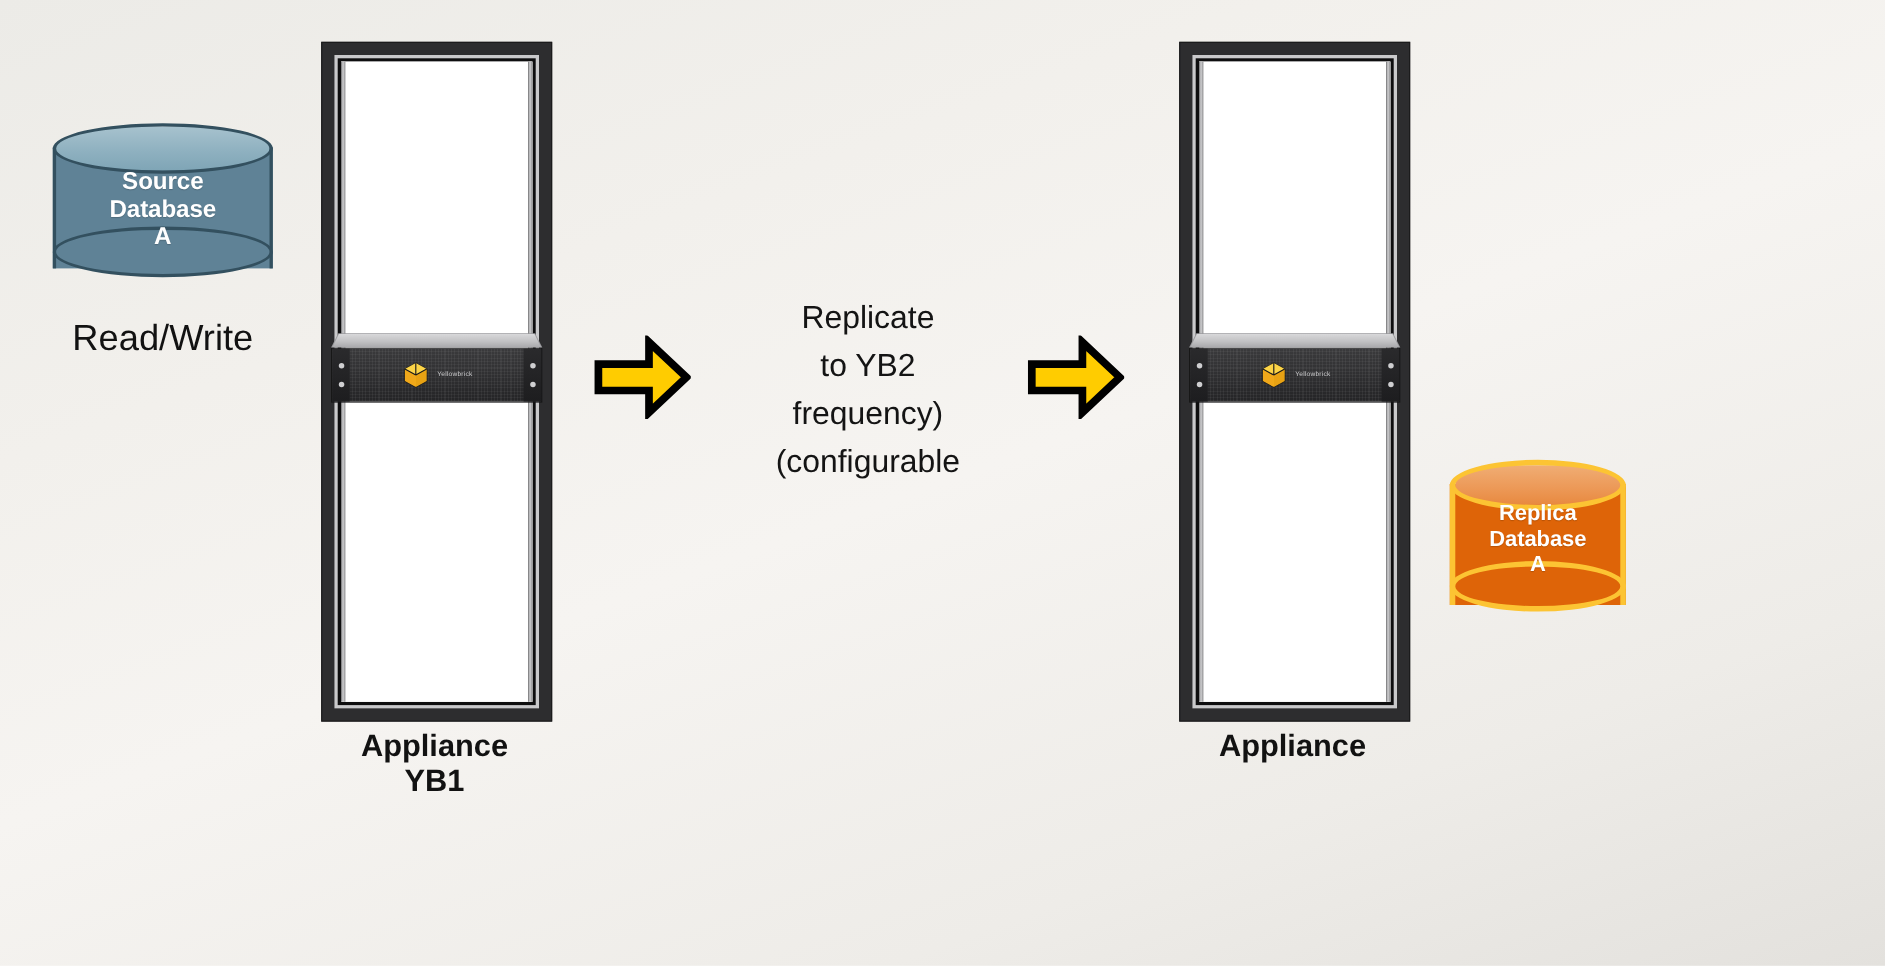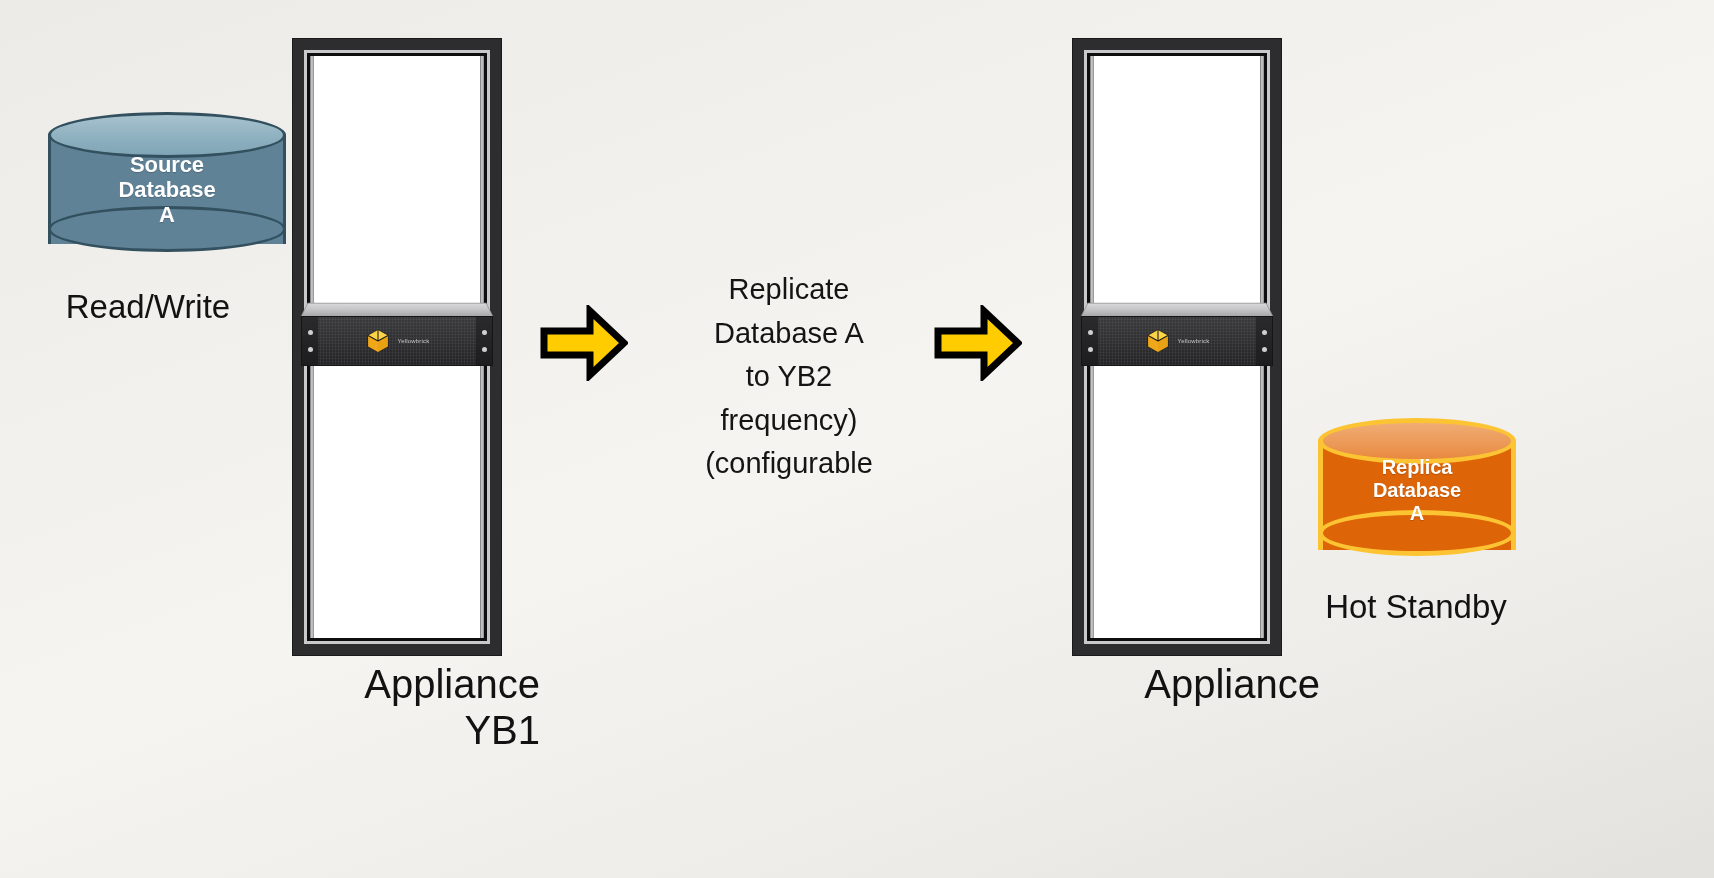--- a/index.html
+++ b/index.html
@@ -18,21 +18,20 @@
     position: relative;
     width: 1714px;
     height: 878px;
     background: linear-gradient(160deg, #ecebe7 0%, #f2f0ec 28%, #f6f4f1 50%, #eeece8 78%, #e3e1dd 100%);
     overflow: hidden;
   }
 
   
   .cyl {
     position: absolute;
-    padding-left: 38px;
   }
   .cyl .body {
     position: absolute;
     left: 0; right: 0;
     border-style: solid;
     box-sizing: border-box;
   }
   .cyl .top {
     position: absolute;
     left: 0; right: 0;
@@ -123,25 +122,25 @@
   #read-write-caption {
     left: 18px; top: 288px; width: 260px;
     font-size: 33px;
   }
   #hot-standby-caption {
     left: 1285px; top: 588px; width: 262px;
     font-size: 33px;
   }
   .appliance-caption {
     position: absolute;
-    text-align: right;
+    text-align: center;
     color: #121212;
-    font-size: 40px;
+    font-size: 28px;
     line-height: 1.14;
-    font-weight: 400;
+    font-weight: 700;
   }
   #appliance-1-caption { left: 250px; top: 662px; width: 290px; }
   #appliance-2-caption { left: 1030px; top: 662px; width: 290px; }
 
   
   #replicate-text {
     position: absolute;
     left: 632px; top: 268px; width: 314px;
     text-align: center;
     color: #141414;
@@ -302,21 +301,20 @@
   </div>
 
   <div class="block-arrow" style="left:540px; top:305px; width:88px; height:76px;">
     <svg width="88" height="76" viewBox="0 0 88 76">
       <polygon points="4,26 50,26 50,6 84,38 50,70 50,50 4,50" fill="#ffcc00" stroke="#000000" stroke-width="7" stroke-linejoin="miter"></polygon>
     </svg>
   </div>
 
   <div id="replicate-text">
     <div>Replicate</div>
-    <div>Database A</div>
     <div>to YB2</div>
     <div>frequency)</div>
     <div>(configurable</div>
   </div>
 
   <div class="block-arrow" style="left:934px; top:305px; width:88px; height:76px;">
     <svg width="88" height="76" viewBox="0 0 88 76">
       <polygon points="4,26 50,26 50,6 84,38 50,70 50,50 4,50" fill="#ffcc00" stroke="#000000" stroke-width="7" stroke-linejoin="miter"></polygon>
     </svg>
   </div>
@@ -360,15 +358,14 @@
     <div class="body"></div>
     <div class="bottom-arc"></div>
     <div class="top"></div>
     <div class="cyl-label">
       <div>Replica</div>
       <div>Database</div>
       <div>A</div>
     </div>
   </div>
 
-  <div class="caption" id="hot-standby-caption">Hot Standby</div>
 
 </div>
 
 </body></html>

